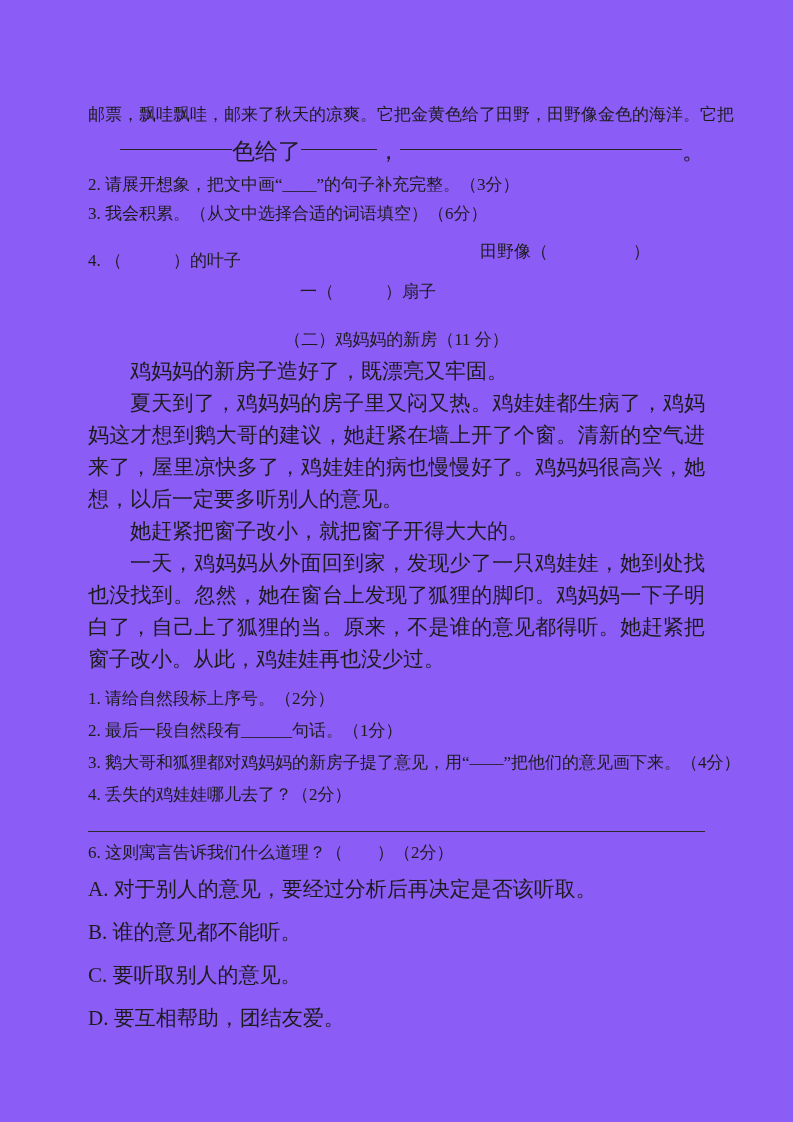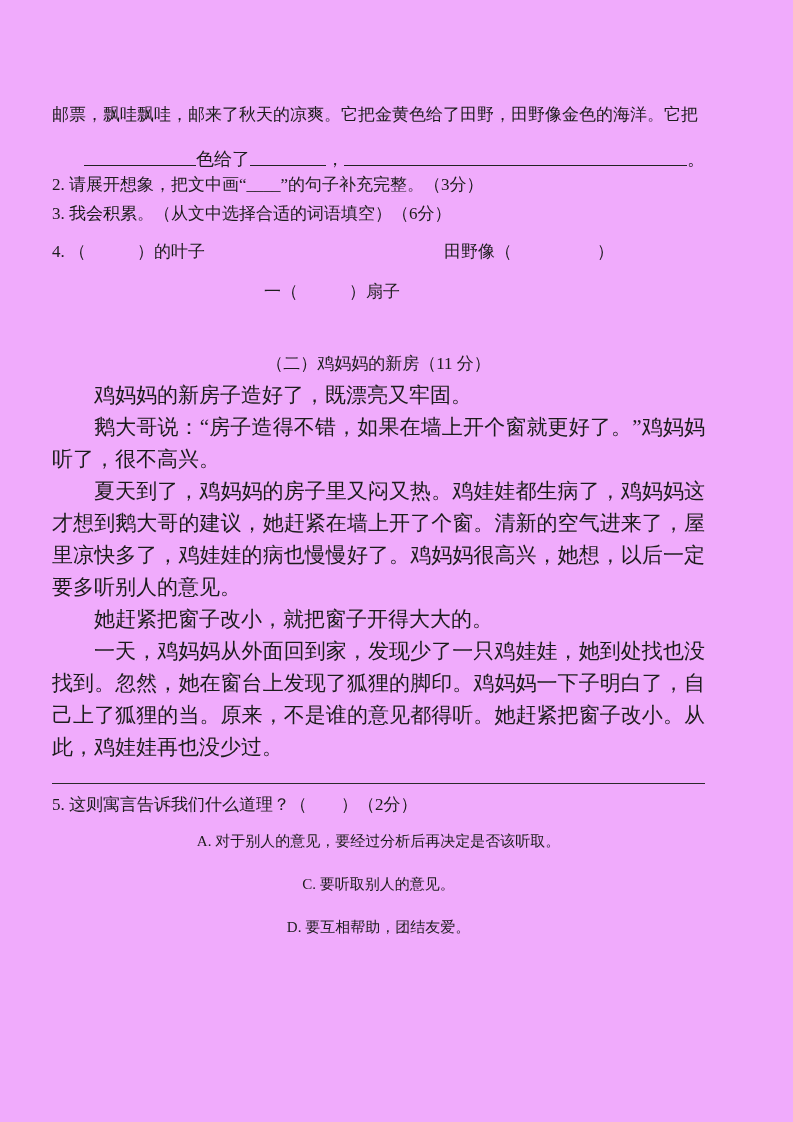--- a/index.html
+++ b/index.html
@@ -4,35 +4,35 @@
 <style>
   * { margin:0; padding:0; box-sizing:border-box; }
   html, body { width:793px; height:1122px; overflow:hidden; }
   body {
     background:#ffffff;
     font-family:"Liberation Serif","DejaVu Serif",serif;
     color:#1c1c1c;
   }
   .page {
     width:793px; height:1122px;
-    padding:96px 88px 0 52px;
-    background:#f0abfc;
+    padding:96px 88px 0 88px;
+    background:#8b5cf6;
   }
   
   .passage-line {
     font-size:17px;
     line-height:37px;
     white-space:nowrap;
   }
   .fill-line {
     display:flex;
-    align-items:flex-end;
+    align-items:center;
     height:37px;
     padding-left:32px;
-    font-size:18px;
+    font-size:23px;
   }
   .fill-line .ft { line-height:22px; }
   .blank {
     border-bottom:1.3px solid #222;
     margin-bottom:4px;
   }
   .blank.b1 { width:112px; }
   .blank.b2 { width:76px; }
   .blank.b3 { flex:1; }
   .q {
@@ -40,27 +40,27 @@
     line-height:29px;
     white-space:nowrap;
   }
   .q4row {
     display:flex;
     font-size:17px;
     line-height:31px;
     white-space:nowrap;
   }
   .q4row.first { margin-top:8px; }
-  .q4row .c1 { width:212px; }
+  .q4row .c1 { width:212px;margin-top:9px; }
   .q4row .c2 { width:180px;margin-top:40px; }
   .q4row .c3 { flex:1; }
   .q4row.row2 .c1 { padding-left:17px; }
   
   .s2-title {
-    margin-top:42px;
+    margin-top:18px;
     font-size:17px;
     font-weight:normal;
     line-height:30px;
     text-align:center;
   }
   .para {
     font-size:21px;
     line-height:32px;
     text-indent:2em;
     text-align:justify;
@@ -77,24 +77,23 @@
     border-top:1.6px solid #2a2a2a;
     margin-top:20px;
   }
   .q5stem {
     margin-top:6px;
     font-size:17px;
     line-height:30px;
     white-space:nowrap;
   }
   .option {
-    font-size:15px;
+    font-size:21px;
     line-height:43px;
     white-space:nowrap;
-    text-align:center;
   }
 </style>
 </head>
 <body>
 
 <div class="page">
 
   <section>
     <p class="passage-line">邮票，飘哇飘哇，邮来了秋天的凉爽。它把金黄色给了田野，田野像金色的海洋。它把</p>
 
@@ -114,29 +113,35 @@
       <span class="c1">4. （　　　）的叶子</span>
       <span class="c2">一（　　　）扇子</span>
       <span class="c3">田野像（　　　　　）</span>
     </div>
   </section>
 
   <section>
     <h2 class="s2-title">（二）鸡妈妈的新房（11 分）</h2>
 
     <p class="para">鸡妈妈的新房子造好了，既漂亮又牢固。</p>
-    <p class="para">鹅大哥说：“房子造得不错，如果在墙上开个窗就更好了。”鸡妈妈听了，很不高兴。</p>
     <p class="para">夏天到了，鸡妈妈的房子里又闷又热。鸡娃娃都生病了，鸡妈妈这才想到鹅大哥的建议，她赶紧在墙上开了个窗。清新的空气进来了，屋里凉快多了，鸡娃娃的病也慢慢好了。鸡妈妈很高兴，她想，以后一定要多听别人的意见。</p>
     <p class="para">她赶紧把窗子改小，就把窗子开得大大的。</p>
     <p class="para">一天，鸡妈妈从外面回到家，发现少了一只鸡娃娃，她到处找也没找到。忽然，她在窗台上发现了狐狸的脚印。鸡妈妈一下子明白了，自己上了狐狸的当。原来，不是谁的意见都得听。她赶紧把窗子改小。从此，鸡娃娃再也没少过。</p>
 
+    <div class="s2-questions">
+      <p class="q2line">1. 请给自然段标上序号。（2分）</p>
+      <p class="q2line">2. 最后一段自然段有______句话。（1分）</p>
+      <p class="q2line">3. 鹅大哥和狐狸都对鸡妈妈的新房子提了意见，用“——”把他们的意见画下来。（4分）</p>
+      <p class="q2line">4. 丢失的鸡娃娃哪儿去了？（2分）</p>
+    </div>
   </section>
 
   <hr class="divider">
 
   <section>
-    <p class="q5stem">5. 这则寓言告诉我们什么道理？（　　）（2分）</p>
+    <p class="q5stem">6. 这则寓言告诉我们什么道理？（　　）（2分）</p>
     <p class="option">A. 对于别人的意见，要经过分析后再决定是否该听取。</p>
+    <p class="option">B. 谁的意见都不能听。</p>
     <p class="option">C. 要听取别人的意见。</p>
     <p class="option">D. 要互相帮助，团结友爱。</p>
   </section>
 
 </div>
 
 </body></html>

